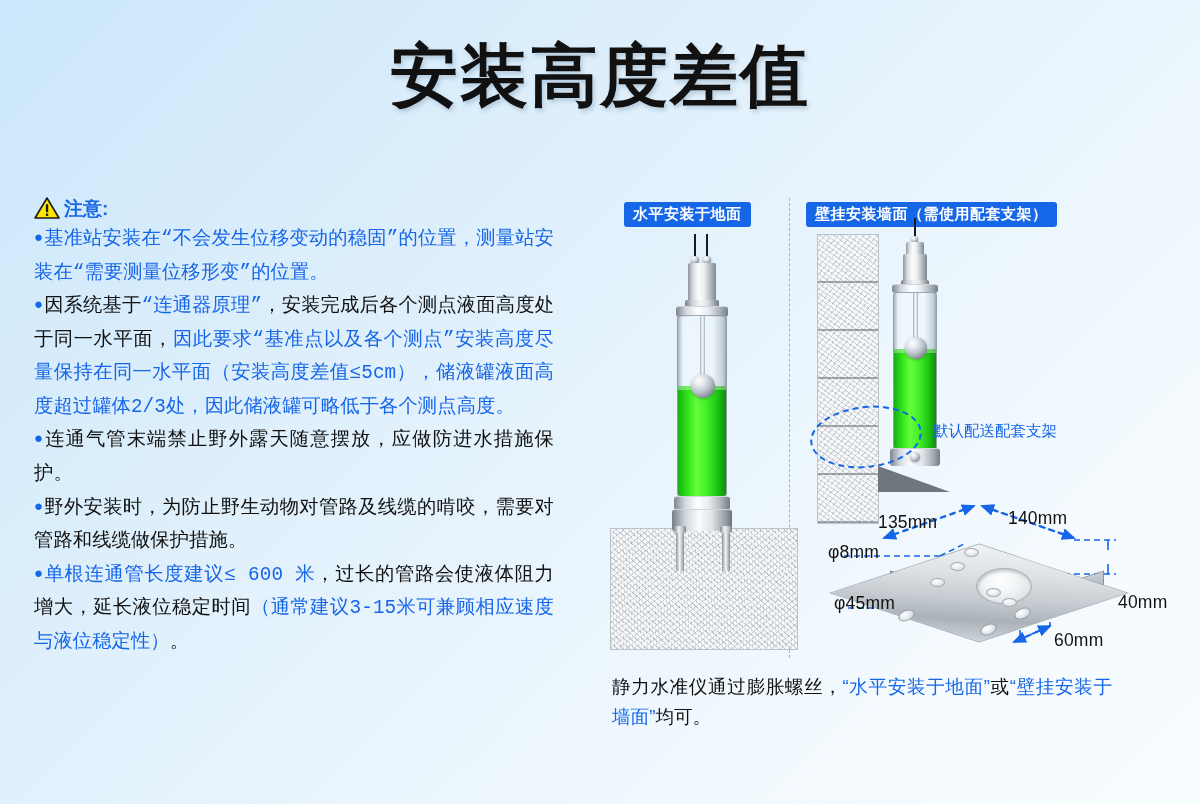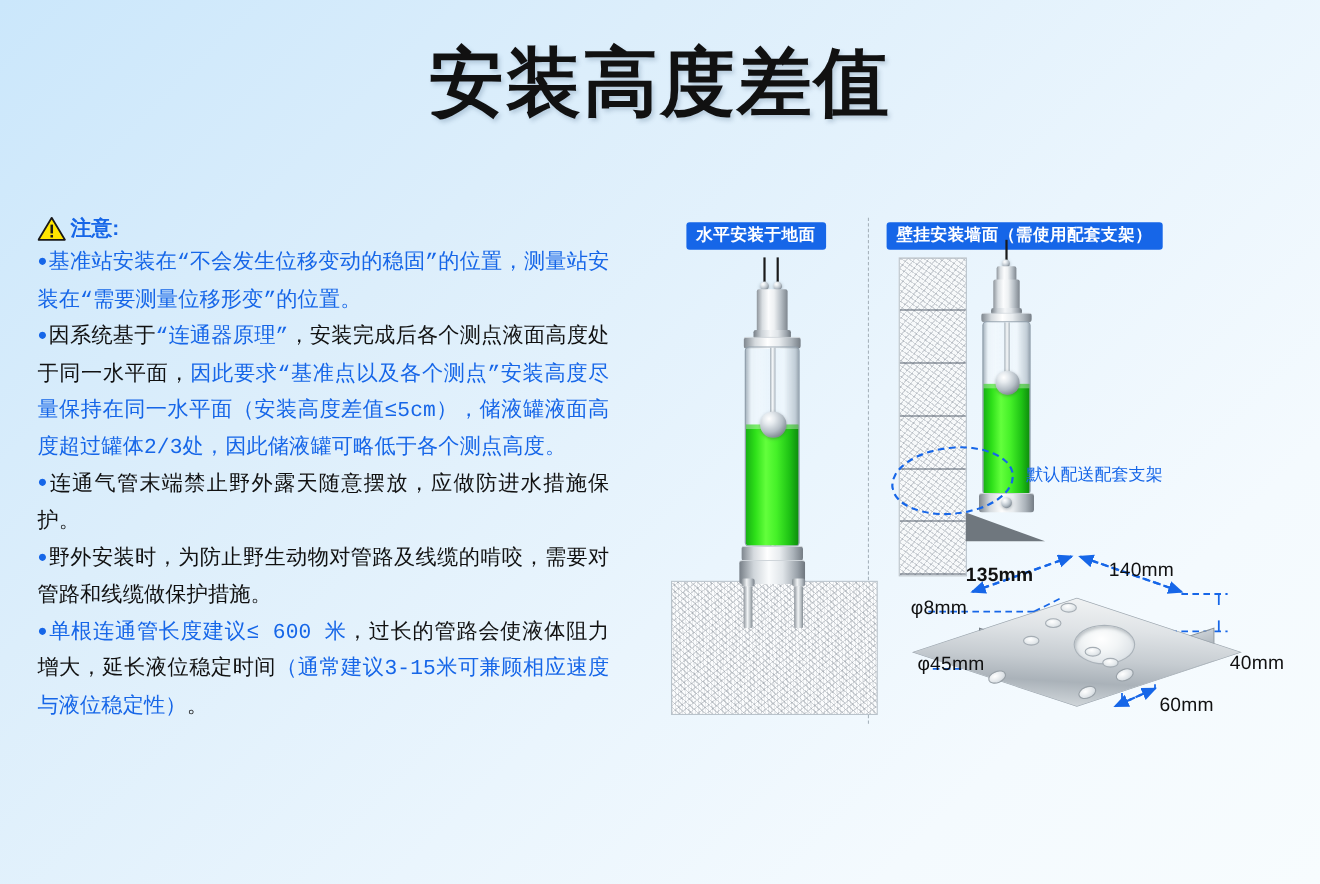--- a/index.html
+++ b/index.html
@@ -396,23 +396,24 @@
       <div class="hole-big"></div>
       <div class="hole-small" style="left:96px; top:58px;"></div>
       <div class="hole-small" style="left:82px; top:72px;"></div>
       <div class="hole-small" style="left:62px; top:88px;"></div>
       <div class="hole-small" style="left:134px; top:108px;"></div>
       <div class="hole-small" style="left:118px; top:98px;"></div>
       <div class="hole-slot" style="left:146px; top:118px;"></div>
       <div class="hole-slot" style="left:112px; top:134px;"></div>
       <div class="hole-slot" style="left:30px; top:120px;"></div>
 
-      <div class="dim-label" style="left:10px; top:22px;font-weight:bold;">135mm</div>
+      <div class="dim-label" style="left:10px; top:22px;">135mm</div>
       <div class="dim-label" style="left:140px; top:18px;">140mm</div>
       <div class="dim-label" style="left:-40px; top:52px;">φ8mm</div>
       <div class="dim-label" style="left:-34px; top:103px;">φ45mm</div>
       <div class="dim-label" style="left:250px; top:56px;margin-top:46px;">40mm</div>
       <div class="dim-label" style="left:186px; top:140px;">60mm</div>
     </div>
   </div>
 
+  <div id="bottom-caption"><span class="k">静力水准仪通过膨胀螺丝，</span><span class="b">“水平安装于地面”</span><span class="k">或</span><span class="b">“壁挂安装于墙面”</span><span class="k">均可。</span></div>
 
 </div>
 
 </body></html>

